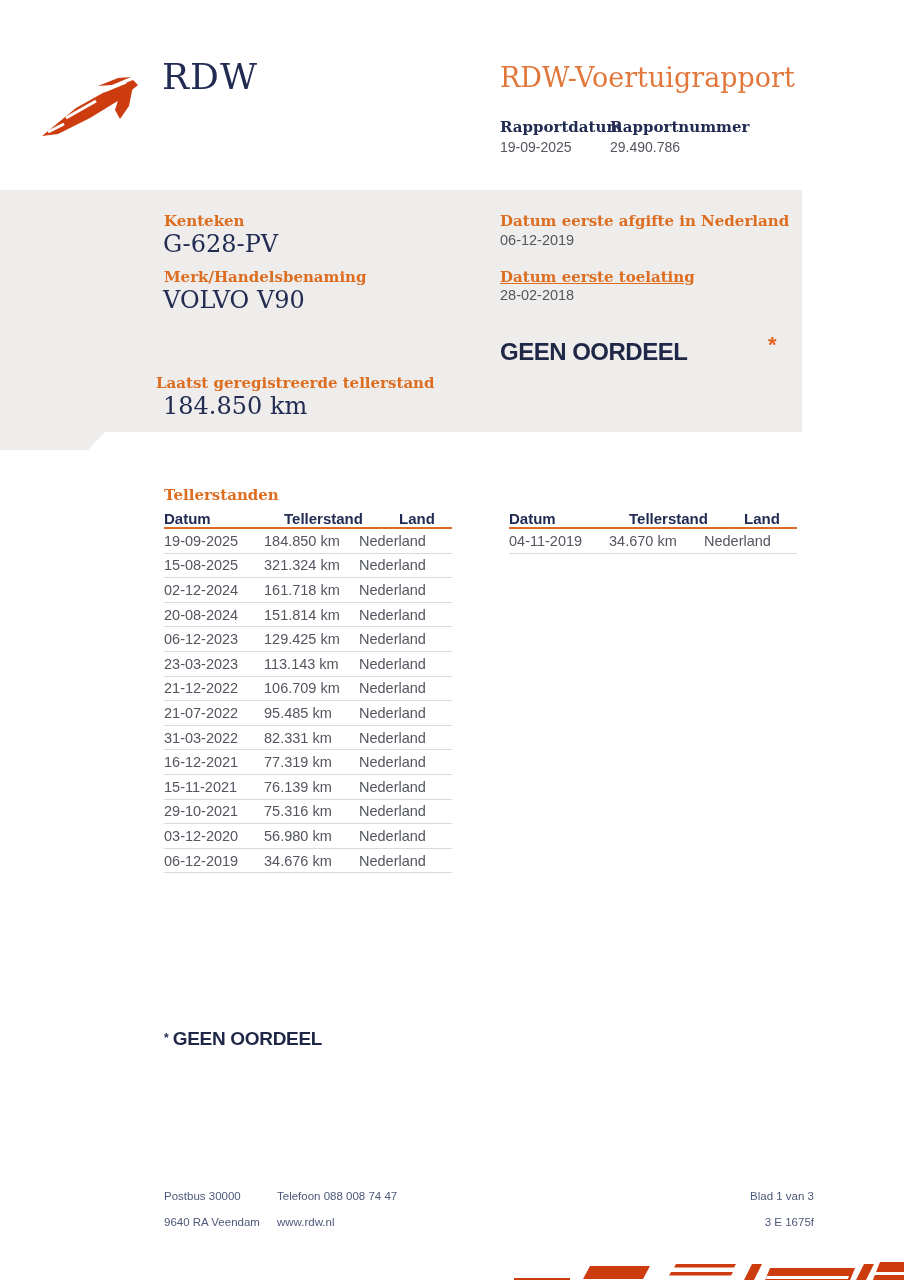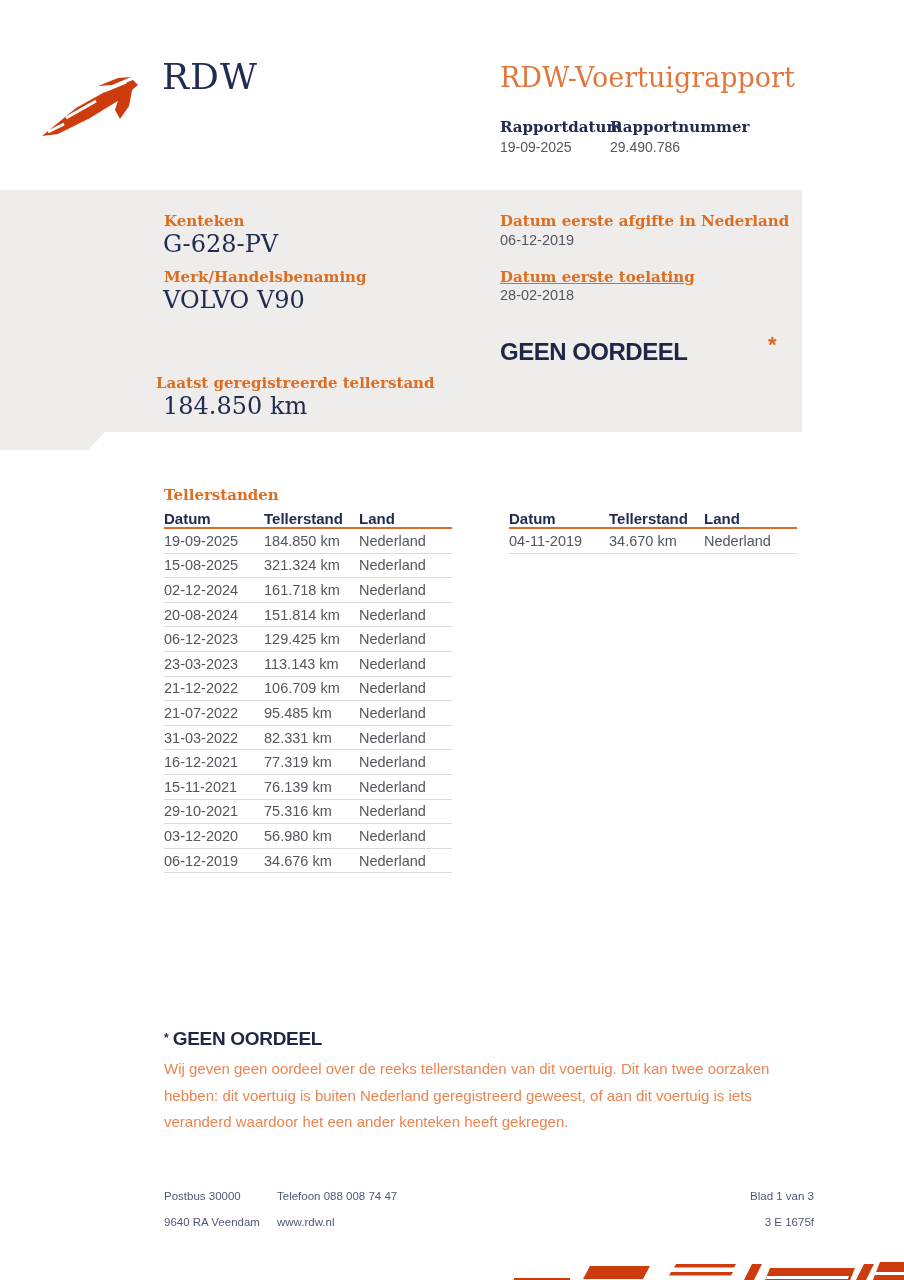--- a/index.html
+++ b/index.html
@@ -60,21 +60,21 @@
   
   .section-title{
     font-family:"DejaVu Serif", serif;
     font-weight:bold;font-size:15px;color:#dd6d20;
   }
   .vtable{width:288px;}
   .thead{
     display:grid;grid-template-columns:100px 95px 93px;
     align-items:end;height:20px;
     border-bottom:2px solid #df6b28;
-    font-weight:bold;font-size:15px;color:#222c52;
+    font-weight:bold;font-size:15px;color:#222c52;gap:20px;
   }
   .trow{
     display:grid;grid-template-columns:100px 95px 93px;
     align-items:center;height:24.6px;
     border-bottom:1px solid #dadae0;
     box-sizing:border-box;
     font-size:14.5px;color:#53565f;
   }
   .col-right{text-align:left;}
 
@@ -238,21 +238,20 @@
           <div class="col-right">34.670 km</div>
           <div class="col-right">Nederland</div>
         </div>
       </div>
   </div>
 
   <div class="abs footnote-head">
     <span class="footnote-mark">*</span>
     <span class="footnote-title">GEEN OORDEEL</span>
   </div>
-  <div class="abs footnote-body">Wij geven geen oordeel over de reeks tellerstanden van dit voertuig. Dit kan twee oorzaken hebben: dit voertuig is buiten Nederland geregistreerd geweest, of aan dit voertuig is iets veranderd waardoor het een ander kenteken heeft gekregen.</div>
 
   <div class="abs foot" style="left:164px;top:1170px;">Postbus 30000</div>
   <div class="abs foot" style="left:164px;top:1196px;">9640 RA Veendam</div>
   <div class="abs foot" style="left:277px;top:1170px;">Telefoon 088 008 74 47</div>
   <div class="abs foot" style="left:277px;top:1196px;">www.rdw.nl</div>
   <div class="abs foot foot-r" style="left:594px;top:1170px;">Blad 1 van 3</div>
   <div class="abs foot foot-r" style="left:594px;top:1196px;">3 E 1675f</div>
 
   <svg class="abs decoration" width="390" height="42" viewBox="0 0 390 42">
     <g fill="#cc3c0f">

